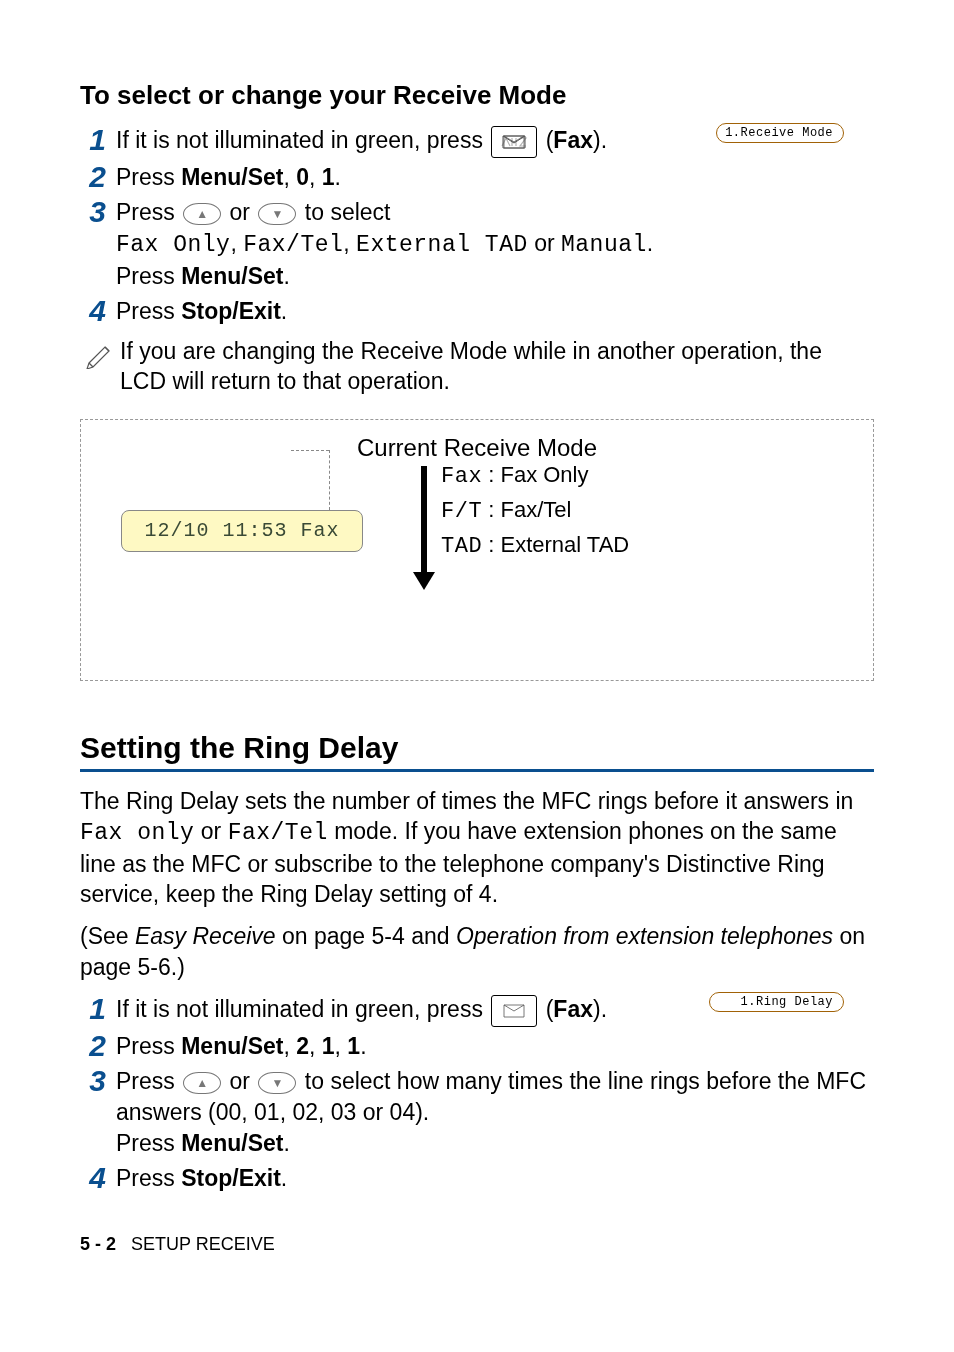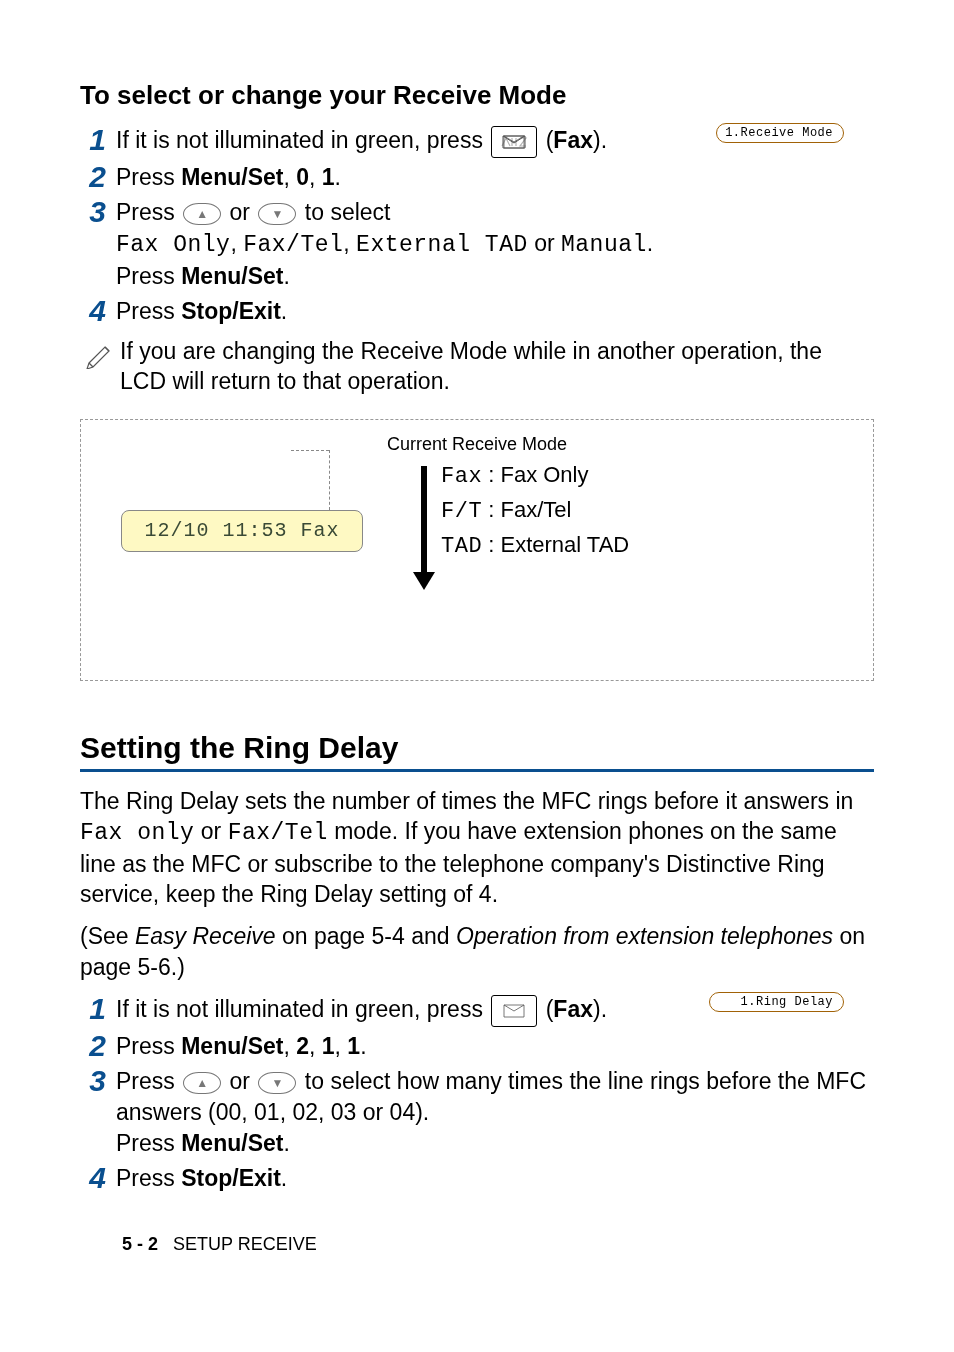--- a/index.html
+++ b/index.html
@@ -115,21 +115,21 @@
     padding: 30px 20px 30px 20px;
     margin: 0 0 50px 0;
     position: relative;
     height: 200px;
   }
   .current-label {
     position: absolute;
     top: 14px;
     left: 50%;
     transform: translateX(-50%);
-    font-size: 18px;
+    font-size: 24px;
   }
   .lcd-display {
     position: absolute;
     left: 40px;
     top: 90px;
     width: 240px;
     height: 40px;
     border-radius: 8px;
     background: #fef9c3;
     border: 1px solid #888;
@@ -191,21 +191,20 @@
   }
   .para {
     font-size: 23px;
     line-height: 1.32;
     margin: 0 0 12px 0;
   }
   .italic { font-style: italic; }
   .footer {
     font-size: 18px;
     margin-top: 40px;
-    margin-left: 42px;
   }
   .footer .bold { font-weight: bold; }
 </style>
 </head>
 <body>
 
 <div class="page">
 
   <div class="h-sub">To select or change your Receive Mode</div>
 

